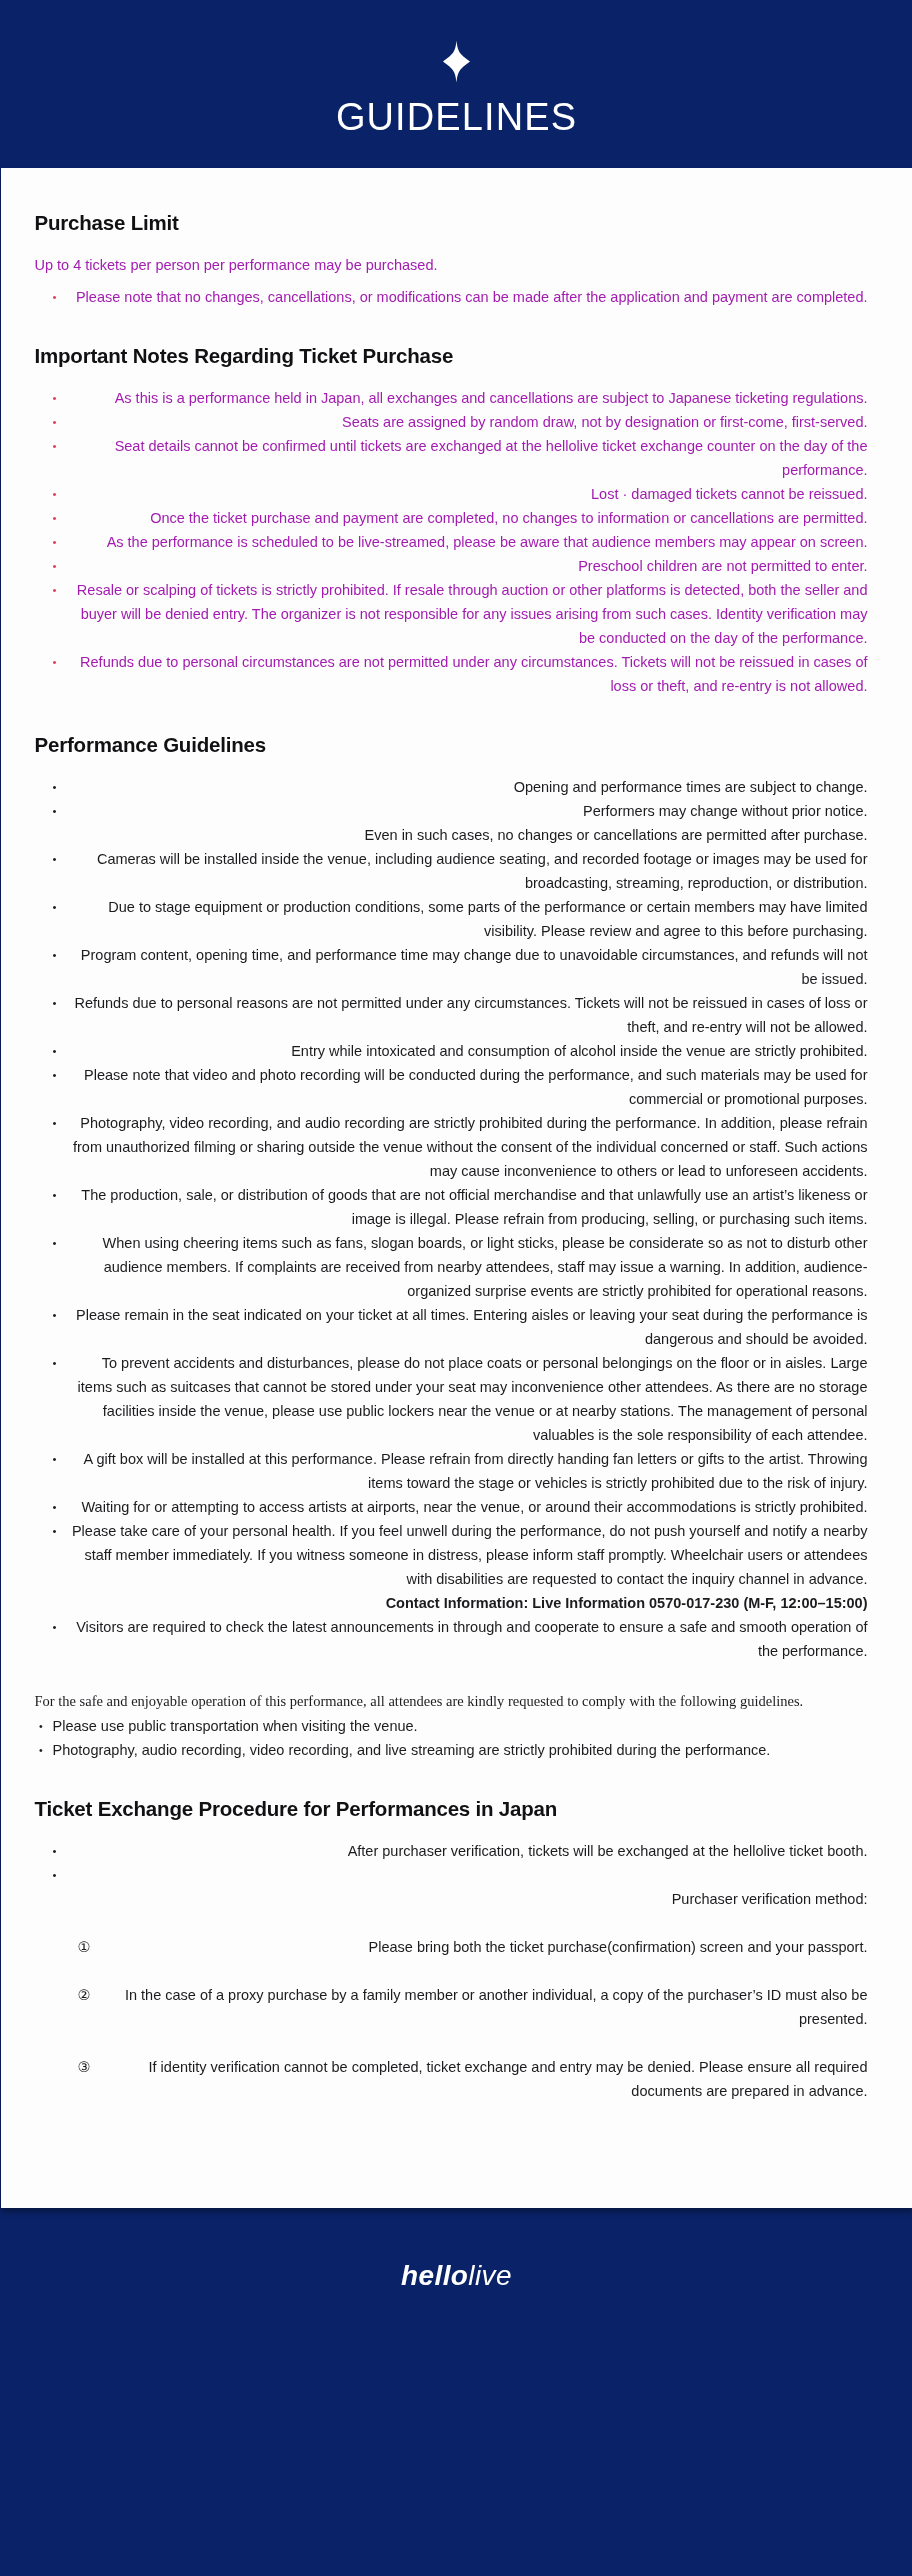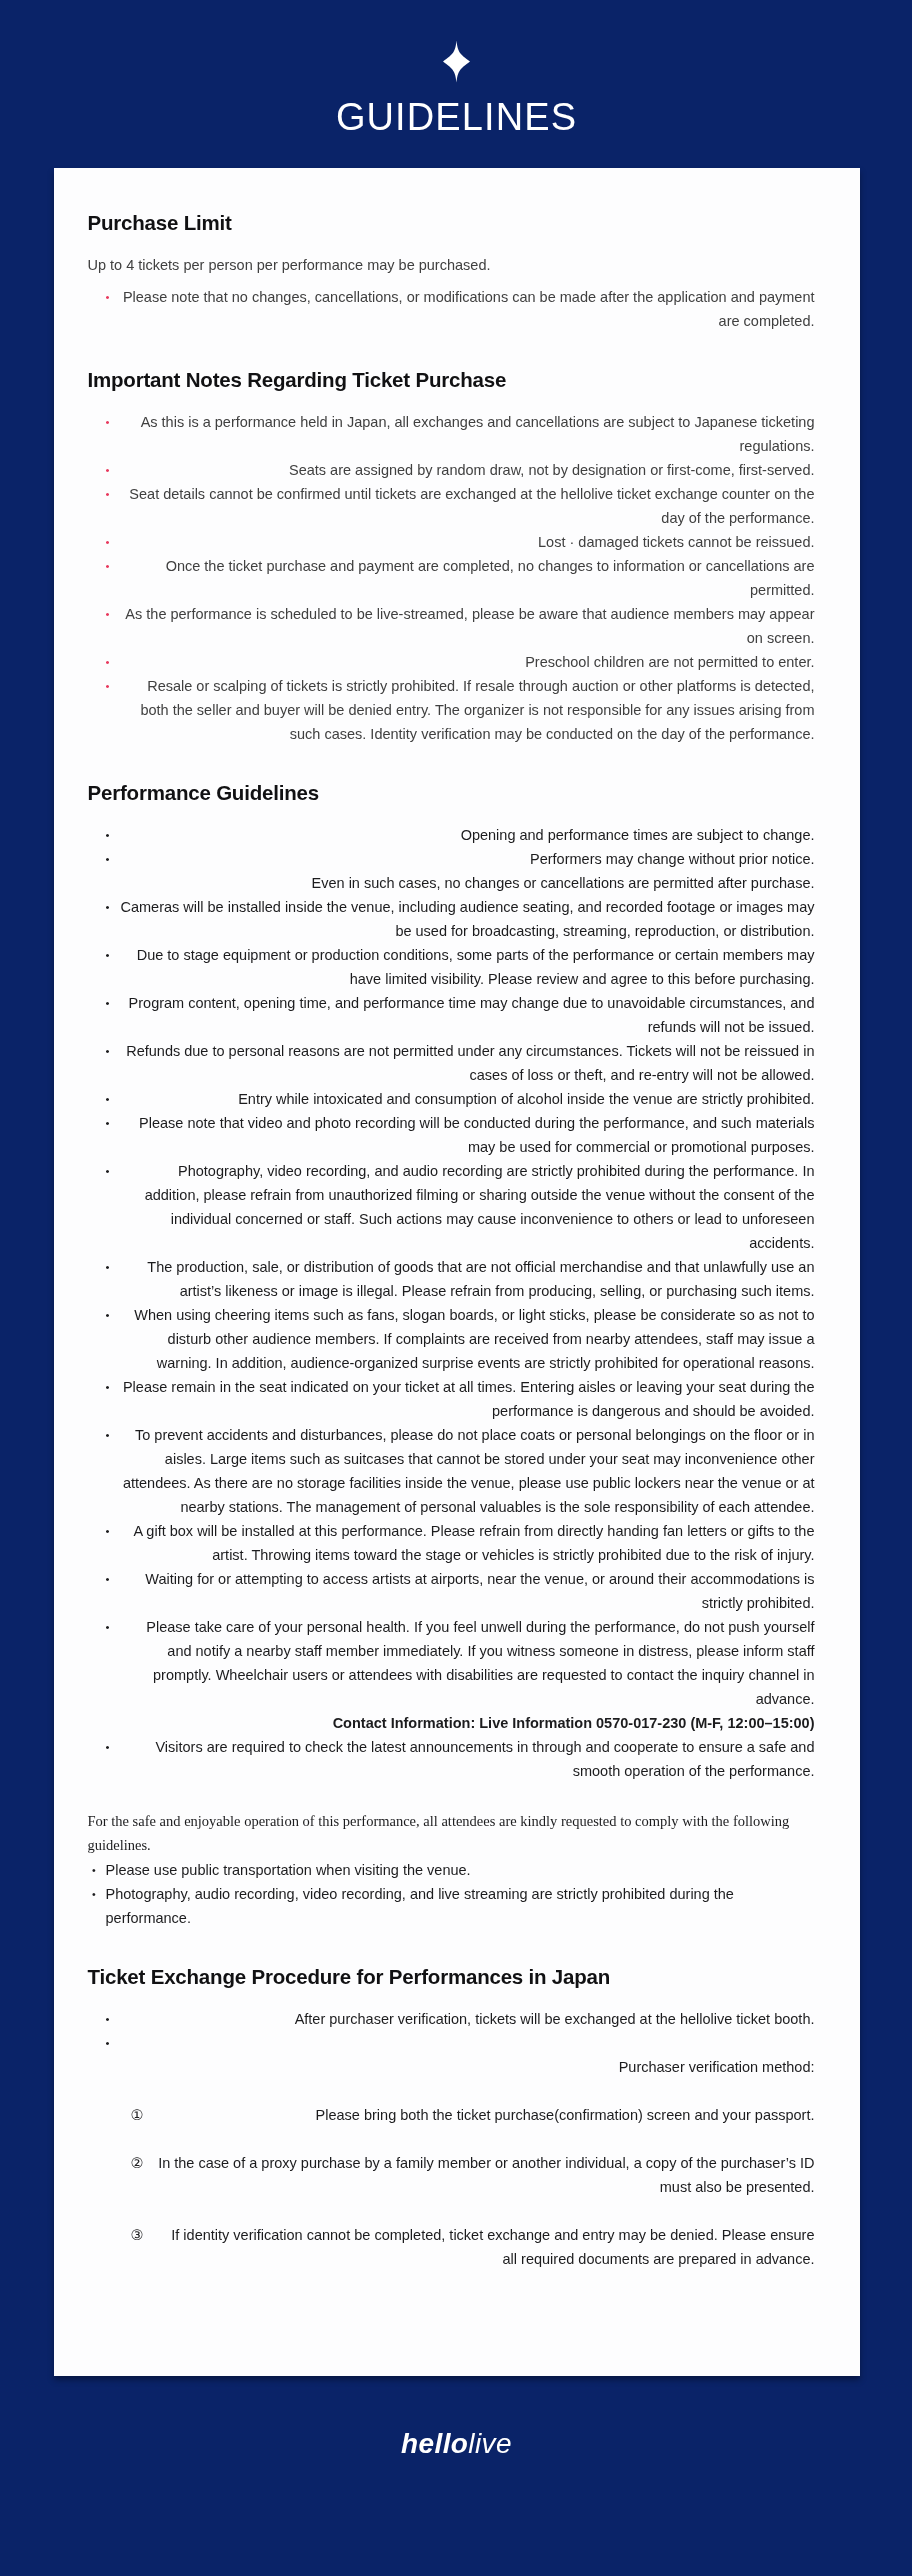--- a/index.html
+++ b/index.html
@@ -22,39 +22,39 @@
   .hero-title{
     margin:9px 0 0;
     color:#FFFFFF;
     font-size:38px;
     font-weight:500;
     letter-spacing:1.1px;
     line-height:44px;
   }
   
   .card{
-    width:806px;
+    width:912px;
     margin:29px auto 0;
     background:#FDFDFE;
     box-sizing:border-box;
     padding:43px 37px 49px 34px;
     box-shadow:0 3.8px 6px rgba(0,0,0,0.35);
   }
   .section{ margin-bottom:35px; }
   .section:last-child{ margin-bottom:0; }
   h2{
     margin:0 0 18px 0;
     font-size:20.5px;
     line-height:24px;
     font-weight:700;
     color:#111113;
     letter-spacing:-0.2px;
   }
   .body-text{ font-size:14.5px; line-height:24px; color:#1C1C1E; }
-  .red{ color:#404040; }
+  .red{ color:#a21caf; }
   .intro-line{ font-size:14.5px; line-height:24px; margin-bottom:1.5px; }
   ul.bullets{ list-style:none; margin:8px; padding:0;text-align:right; }
   ul.bullets > li{
     position:relative;
     padding-left:25px;
     font-size:14.5px;
     line-height:24px;
     white-space:pre-line;
   }
   ul.bullets > li::before{
@@ -140,20 +140,21 @@
       <h2>Important Notes Regarding Ticket Purchase</h2>
       <ul class="bullets red">
         <li>As this is a performance held in Japan, all exchanges and cancellations are subject to Japanese ticketing regulations.</li>
         <li>Seats are assigned by random draw, not by designation or first-come, first-served.</li>
         <li>Seat details cannot be confirmed until tickets are exchanged at the hellolive ticket exchange counter on the day of the performance.</li>
         <li>Lost · damaged tickets cannot be reissued.</li>
         <li>Once the ticket purchase and payment are completed, no changes to information or cancellations are permitted.</li>
         <li>As the performance is scheduled to be live-streamed, please be aware that audience members may appear on screen.</li>
         <li>Preschool children are not permitted to enter.</li>
         <li>Resale or scalping of tickets is strictly prohibited. If resale through auction or other platforms is detected, both the seller and buyer will be denied entry. The organizer is not responsible for any issues arising from such cases. Identity verification may be conducted on the day of the performance.</li>
+        <li>Refunds due to personal circumstances are not permitted under any circumstances. Tickets will not be reissued in cases of loss or theft, and re-entry is not allowed.</li>
       </ul>
     </div>
 
     <div class="section">
       <h2>Performance Guidelines</h2>
       <ul class="bullets dark body-text">
         <li>Opening and performance times are subject to change.</li>
         <li>Performers may change without prior notice.
 Even in such cases, no changes or cancellations are permitted after purchase.</li>
         <li>Cameras will be installed inside the venue, including audience seating, and recorded footage or images may be used for broadcasting, streaming, reproduction, or distribution.</li>

